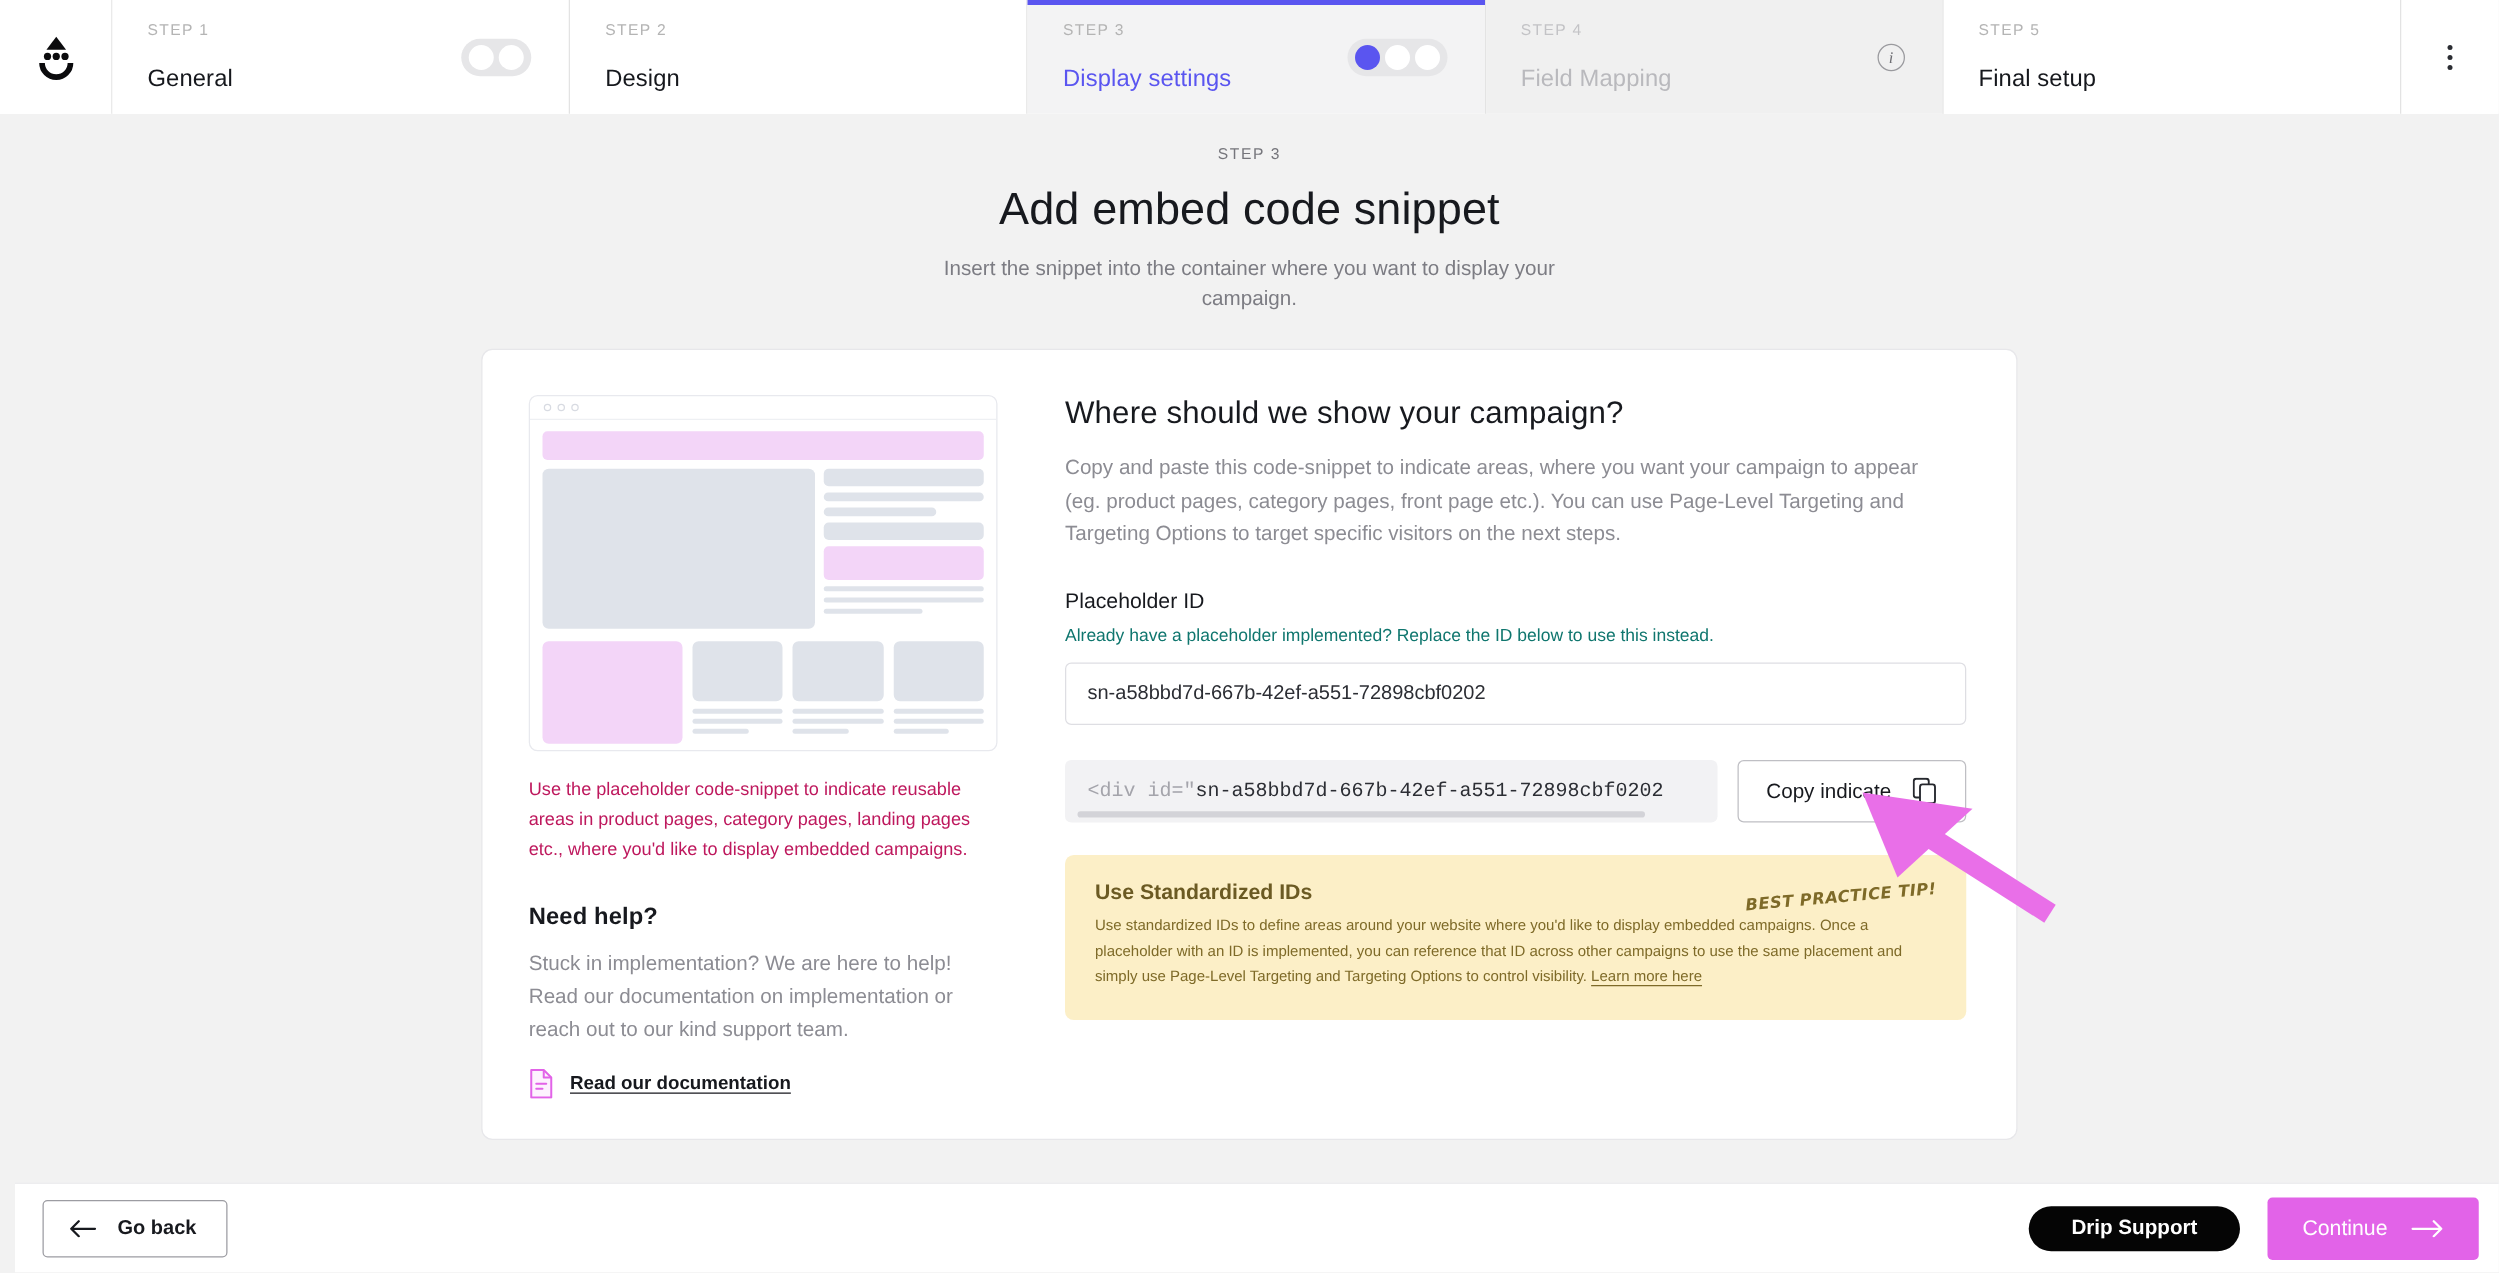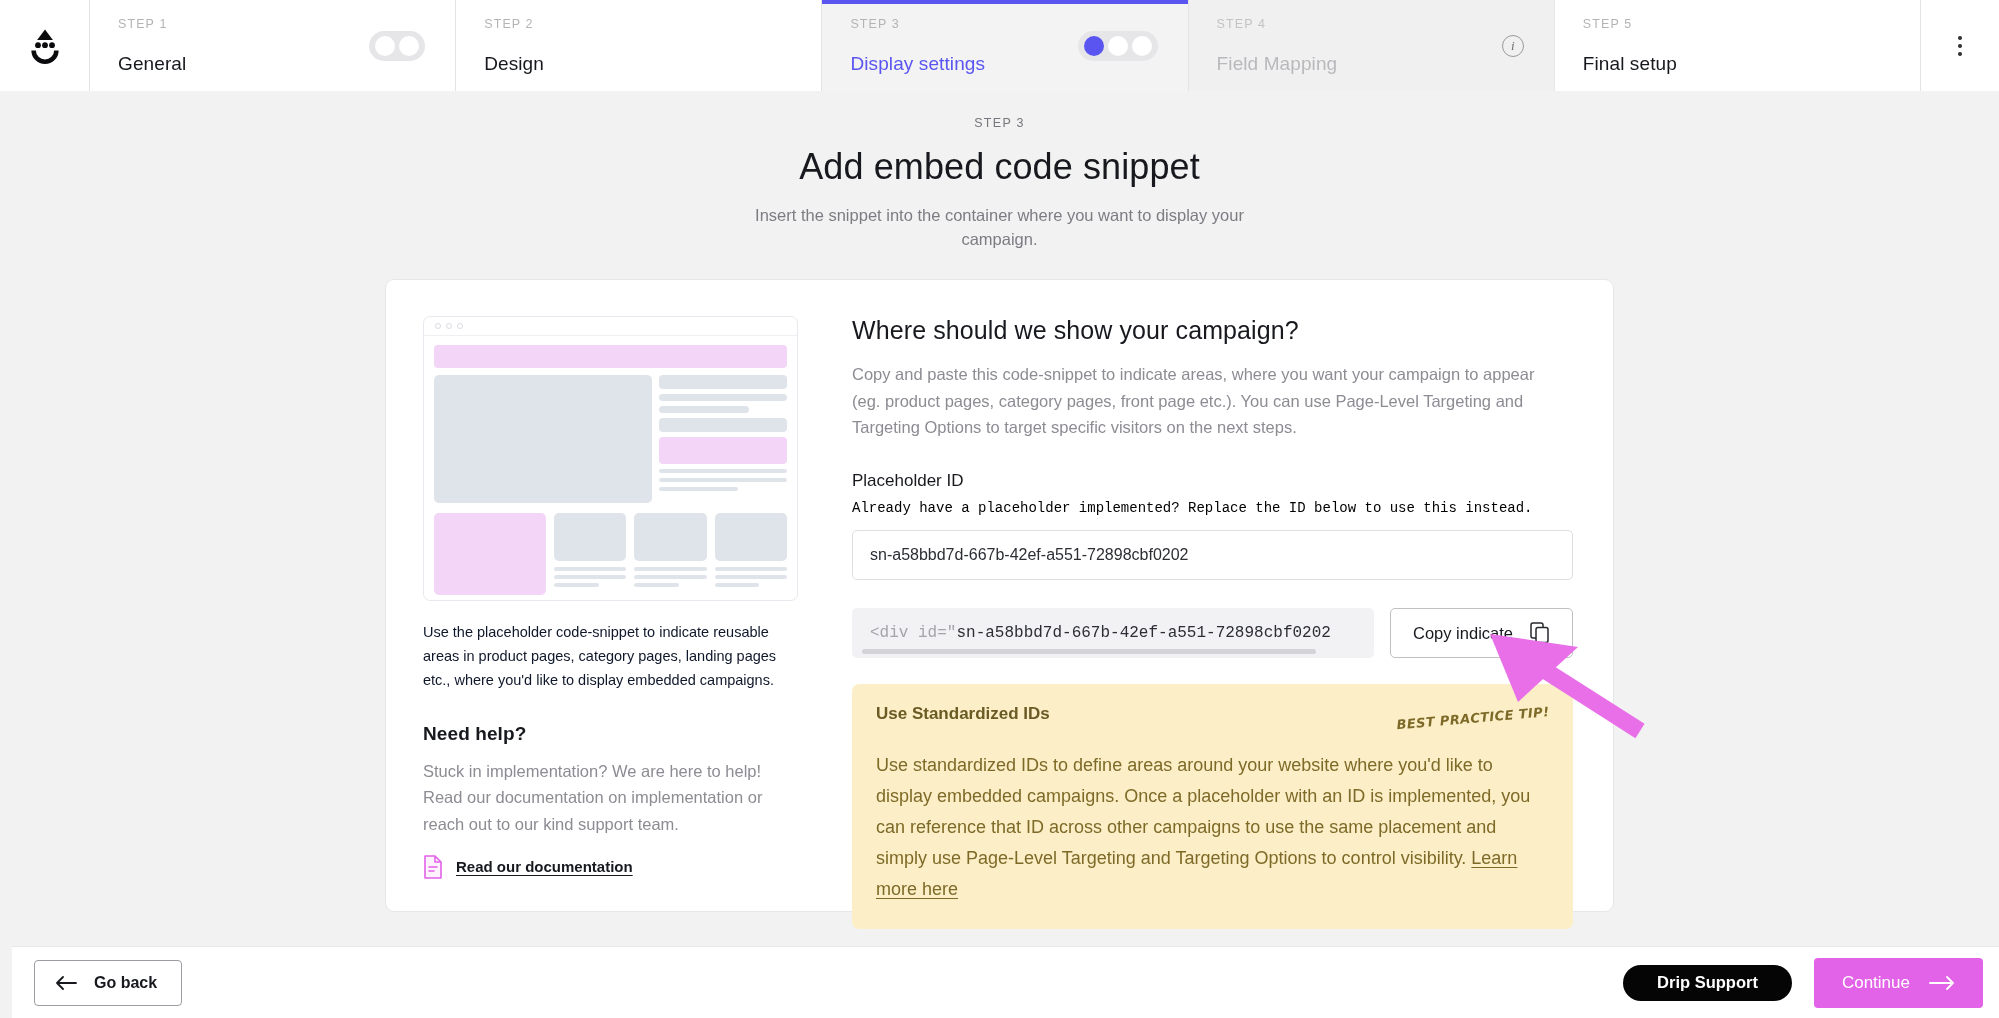--- a/index.html
+++ b/index.html
@@ -114,39 +114,39 @@
   .bk.h14 { height: 14px; } .bk.h7 { height: 7px; } .bk.h4 { height: 4px; }
   .bk.w70 { width: 70%; } .bk.w62 { width: 62%; }
   .bk.pink { background: #f3d5f8; }
   .wire-bot { display: flex; gap: 8px; }
   .wire-bot .cell { flex: 1 1 0; }
   .wire-bot .big-pink { width: 112px; flex: 0 0 112px; height: 82px; border-radius: 5px; background: #f3d5f8; }
   .wire-bot .thumb { height: 48px; border-radius: 5px; background: #dfe3ea; margin-bottom: 6px; }
   .wire-lines { display: flex; flex-direction: column; gap: 4px; }
 
   .wire-note {
-    margin-top: 20px; font-size: 14.5px; line-height: 1.65; color: #0f172a;
+    margin-top: 20px; font-size: 14.5px; line-height: 1.65; color: #be185d;
   }
 
   .need-help-h {
     margin-top: 30px; font-size: 19px; color: #17191e; font-weight: 700; letter-spacing: .1px;
   }
   .need-help-p { margin-top: 13px; font-size: 16.5px; line-height: 1.6; color: #8c8c93; }
   .doc-link-row { display: flex; align-items: center; gap: 13px; margin-top: 18px; }
   .doc-link {
     font-size: 15px; color: #17191e; text-decoration: underline; font-weight: 700; cursor: pointer;
     text-underline-offset: 3px;
   }
 
   
   .rc-title { font-size: 25px; color: #17191e; font-weight: 400; letter-spacing: .1px; }
   .rc-desc { margin-top: 16px; font-size: 16.5px; line-height: 1.62; color: #8c8c93; max-width: 712px; }
 
   .field-label { margin-top: 30px; font-size: 17px; color: #17191e; }
-  .field-hint { margin-top: 9px; font-size: 14px; color: #000000; font-family: Liberation Mono, monospace; }
+  .field-hint { margin-top: 9px; font-size: 14px; color: #0f766e; }
   .text-input {
     margin-top: 14px; width: 100%; height: 50px;
     border: 1px solid #dedee3; border-radius: 5px; background: #fff;
     padding: 0 17px; font-size: 16px; color: #2c2e34;
     font-family: "Liberation Sans", sans-serif;
   }
 
   .snippet-row { margin-top: 28px; display: flex; align-items: center; gap: 16px; }
   .code-box {
     position: relative; flex: 1 1 auto; min-width: 0;
@@ -174,21 +174,21 @@
     margin-top: 26px; background: #fcefc7; border-radius: 7px;
     padding: 20px 24px 24px 24px; position: relative;
   }
   .tip-head { display: flex; align-items: flex-start; justify-content: space-between; }
   .tip-title { font-size: 17px; color: #6b5a23; font-weight: 700; }
   .tip-badge {
     font-size: 13px; color: #7e6a28; font-weight: 700; font-style: italic;
     letter-spacing: .4px; transform: rotate(-5deg); transform-origin: right center;
     white-space: nowrap; font-family: "DejaVu Sans", sans-serif;
   }
-  .tip-body { margin-top: 26px; font-size: 18px; line-height: 1.72; color: #7e6a28; max-width: 700px; }
+  .tip-body { margin-top: 6px; font-size: 12px; line-height: 1.72; color: #7e6a28; max-width: 700px; }
   .tip-link { color: #7e6a28; text-decoration: underline; text-underline-offset: 3px; cursor: pointer; }
 
   
   .footer {
     position: absolute; left: 12px; bottom: 0; width: 100%; height: 72px;
     background: #ffffff; border-top: 1px solid #e7e7ea;
     display: flex; align-items: center; justify-content: space-between;
     padding: 0 28px 0 22px;
   }
   .btn-back {

